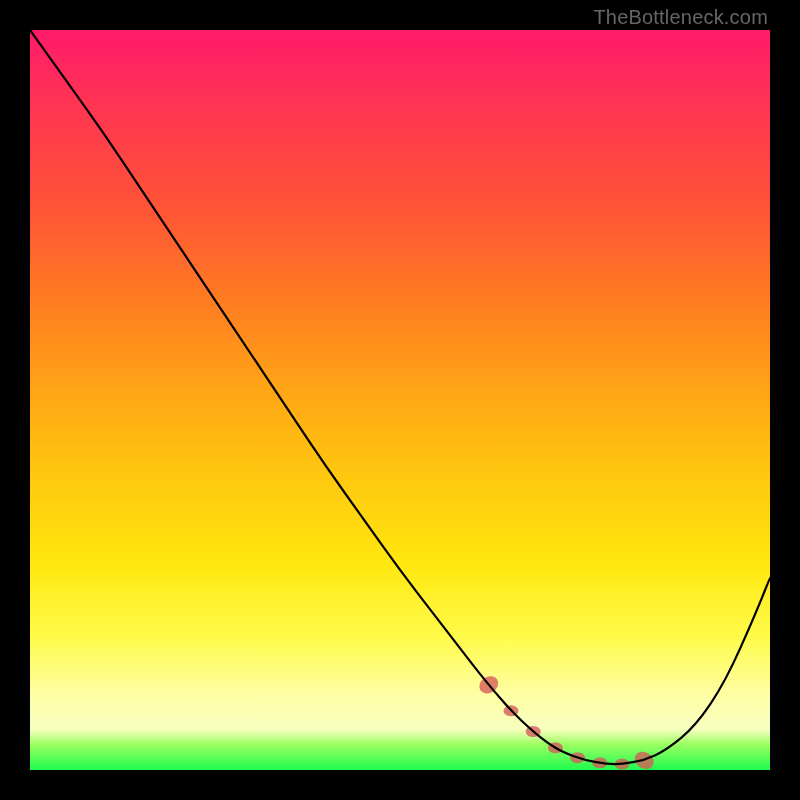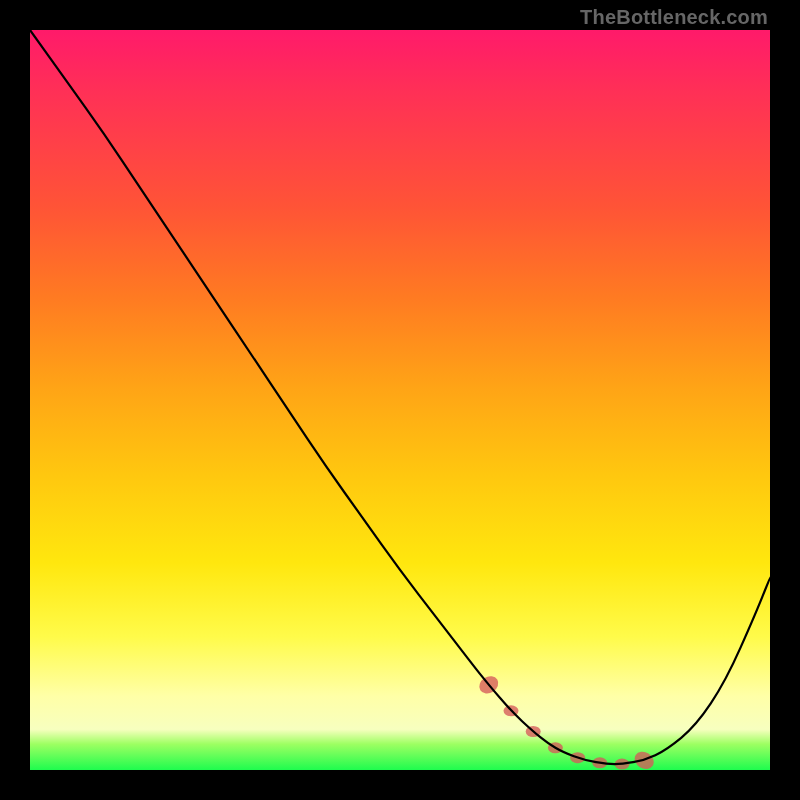--- a/index.html
+++ b/index.html
@@ -43,21 +43,21 @@
       #9dff62 96.5%,
       #1efc4e 100%
     );
   }
   .watermark {
     position: absolute;
     top: 6px;
     right: 32px;
     color: #666;
     font-size: 20px;
-    font-weight: 700;
+    font-weight: 400;
     letter-spacing: 0.2px;
     user-select: none;
   }
   svg.curve {
     position: absolute;
     inset: 0;
     width: 740px;
     height: 740px;
   }
   .curve-line {

